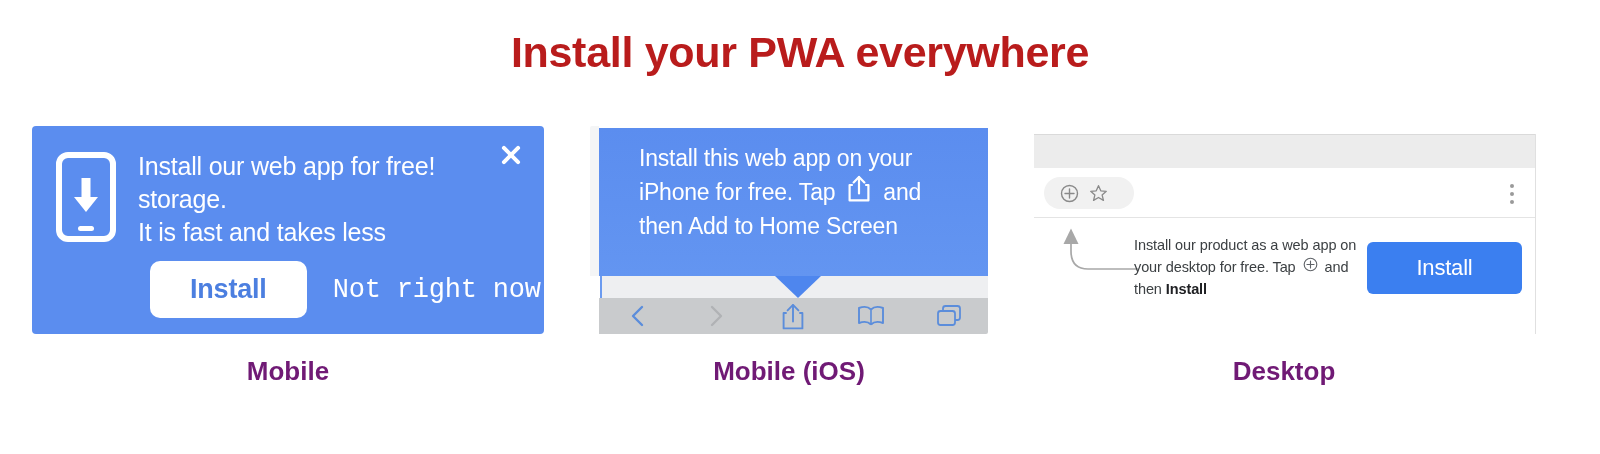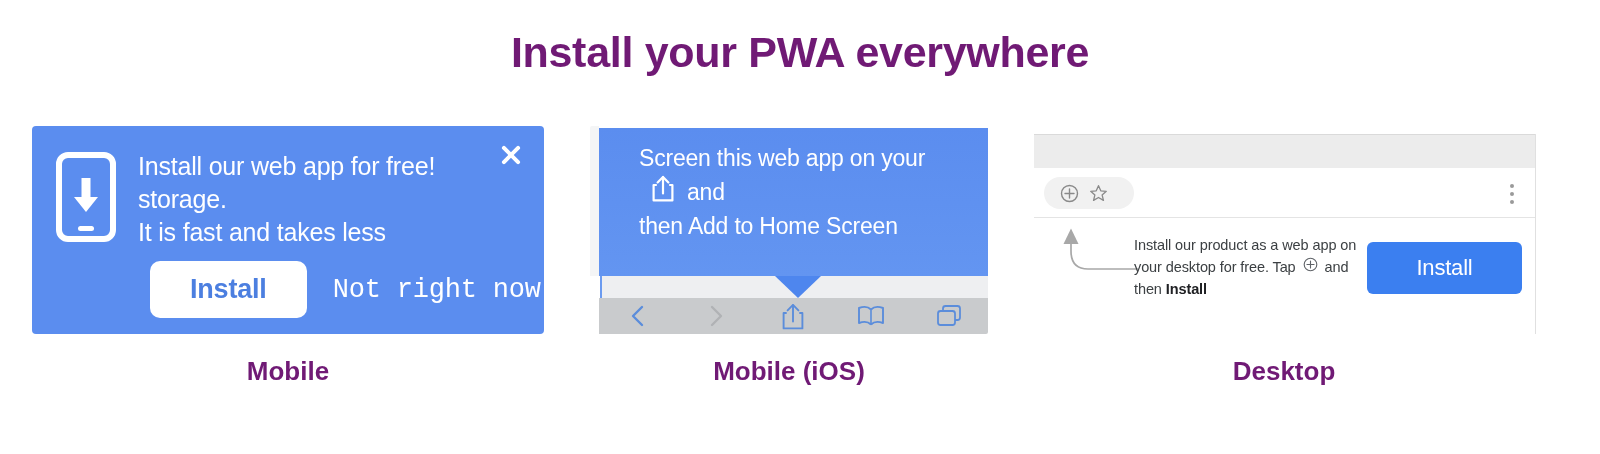--- a/index.html
+++ b/index.html
@@ -23,21 +23,21 @@
   
   .page-title {
     position: absolute;
     top: 28px;
     left: 0;
     width: 1600px;
     text-align: center;
     font-size: 43px;
     font-weight: 700;
     letter-spacing: -0.3px;
-    color: #701a75;
+    color: #b91c1c;
   }
 
   
   .cards {
     position: absolute;
     top: 126px;
     left: 0;
     width: 1600px;
     height: 300px;
   }
@@ -359,23 +359,24 @@
     </div>
 
     <div class="col col-ios">
       <div class="card-frame ios-card">
 
         <div class="ios-leftstrip"></div>
 
         <div class="ios-tooltip">
           <div class="ios-tooltip-text">
             <div class="row">
-              <span>Screen this web app on your</span>
-            </div>
-            <div class="row">
+              <span>Install this web app on your</span>
+            </div>
+            <div class="row">
+              <span>iPhone for free. Tap</span>
               <span class="ios-share-inline">
                 <svg width="22" height="27" viewBox="0 0 22 27" xmlns="http://www.w3.org/2000/svg">
                   <path d="M4 10 L1.6 10 L1.6 25.4 L20.4 25.4 L20.4 10 L18 10" fill="none" stroke="#ffffff" stroke-width="2.2" stroke-linecap="round" stroke-linejoin="round"></path>
                   <path d="M11 18.5 L11 2.2" fill="none" stroke="#ffffff" stroke-width="2.2" stroke-linecap="round"></path>
                   <path d="M5.6 7.4 L11 1.9 L16.4 7.4" fill="none" stroke="#ffffff" stroke-width="2.2" stroke-linecap="round" stroke-linejoin="round"></path>
                 </svg>
               </span>
               <span>and</span>
             </div>
             <div class="row">

